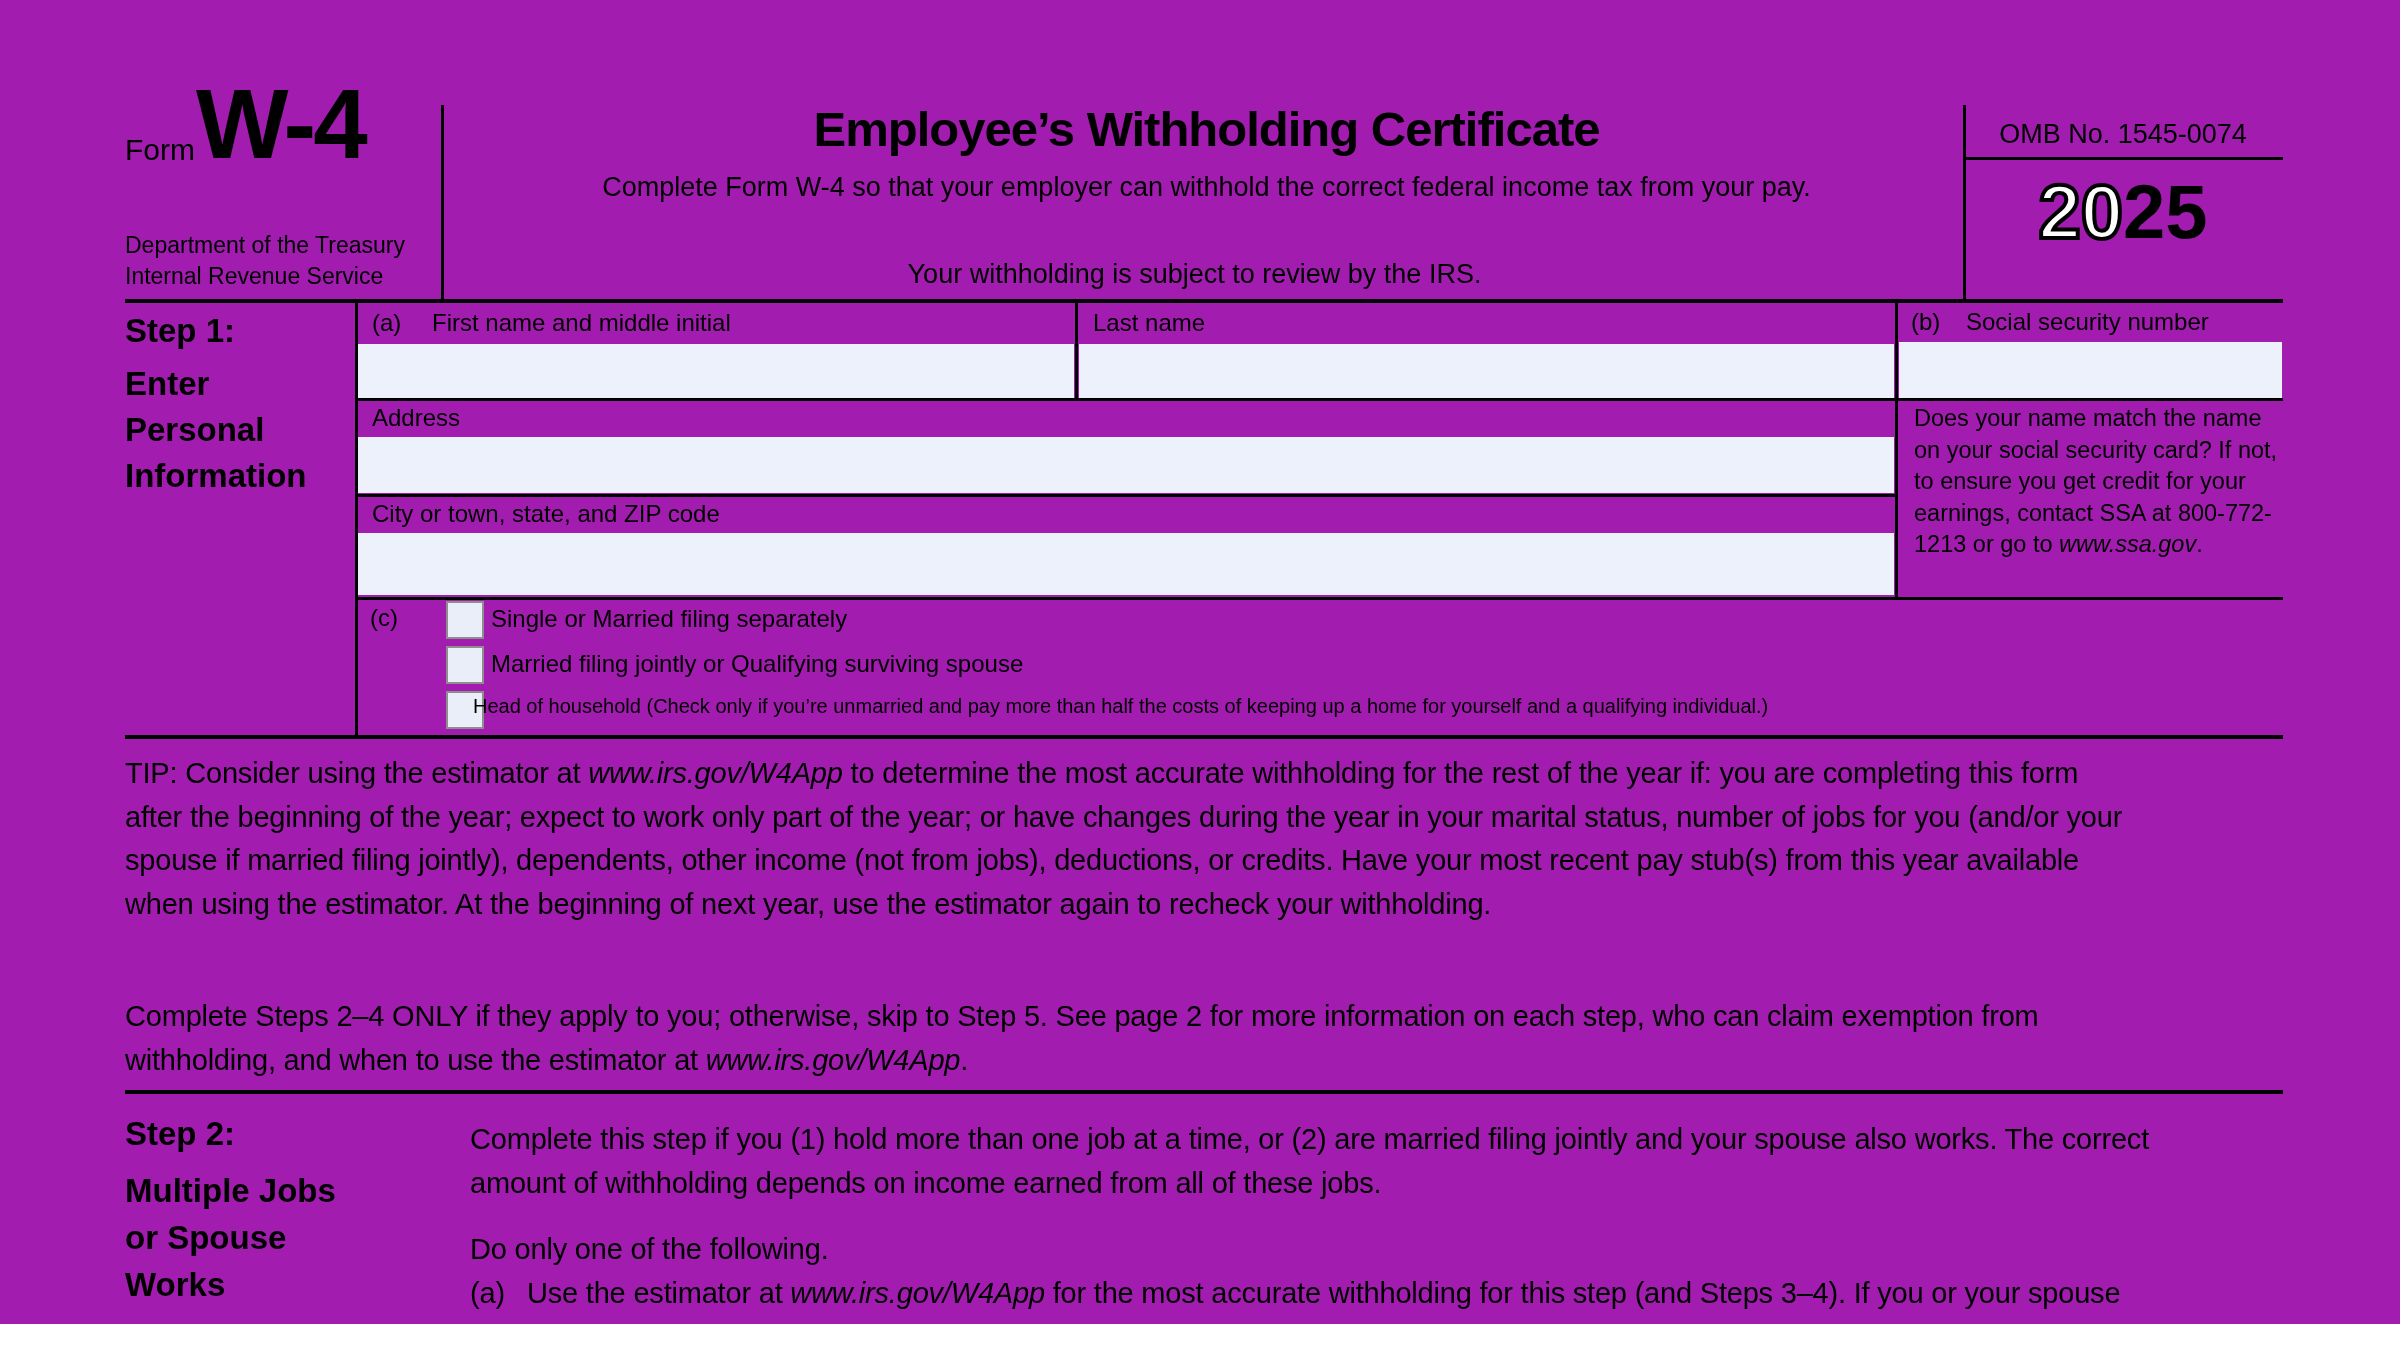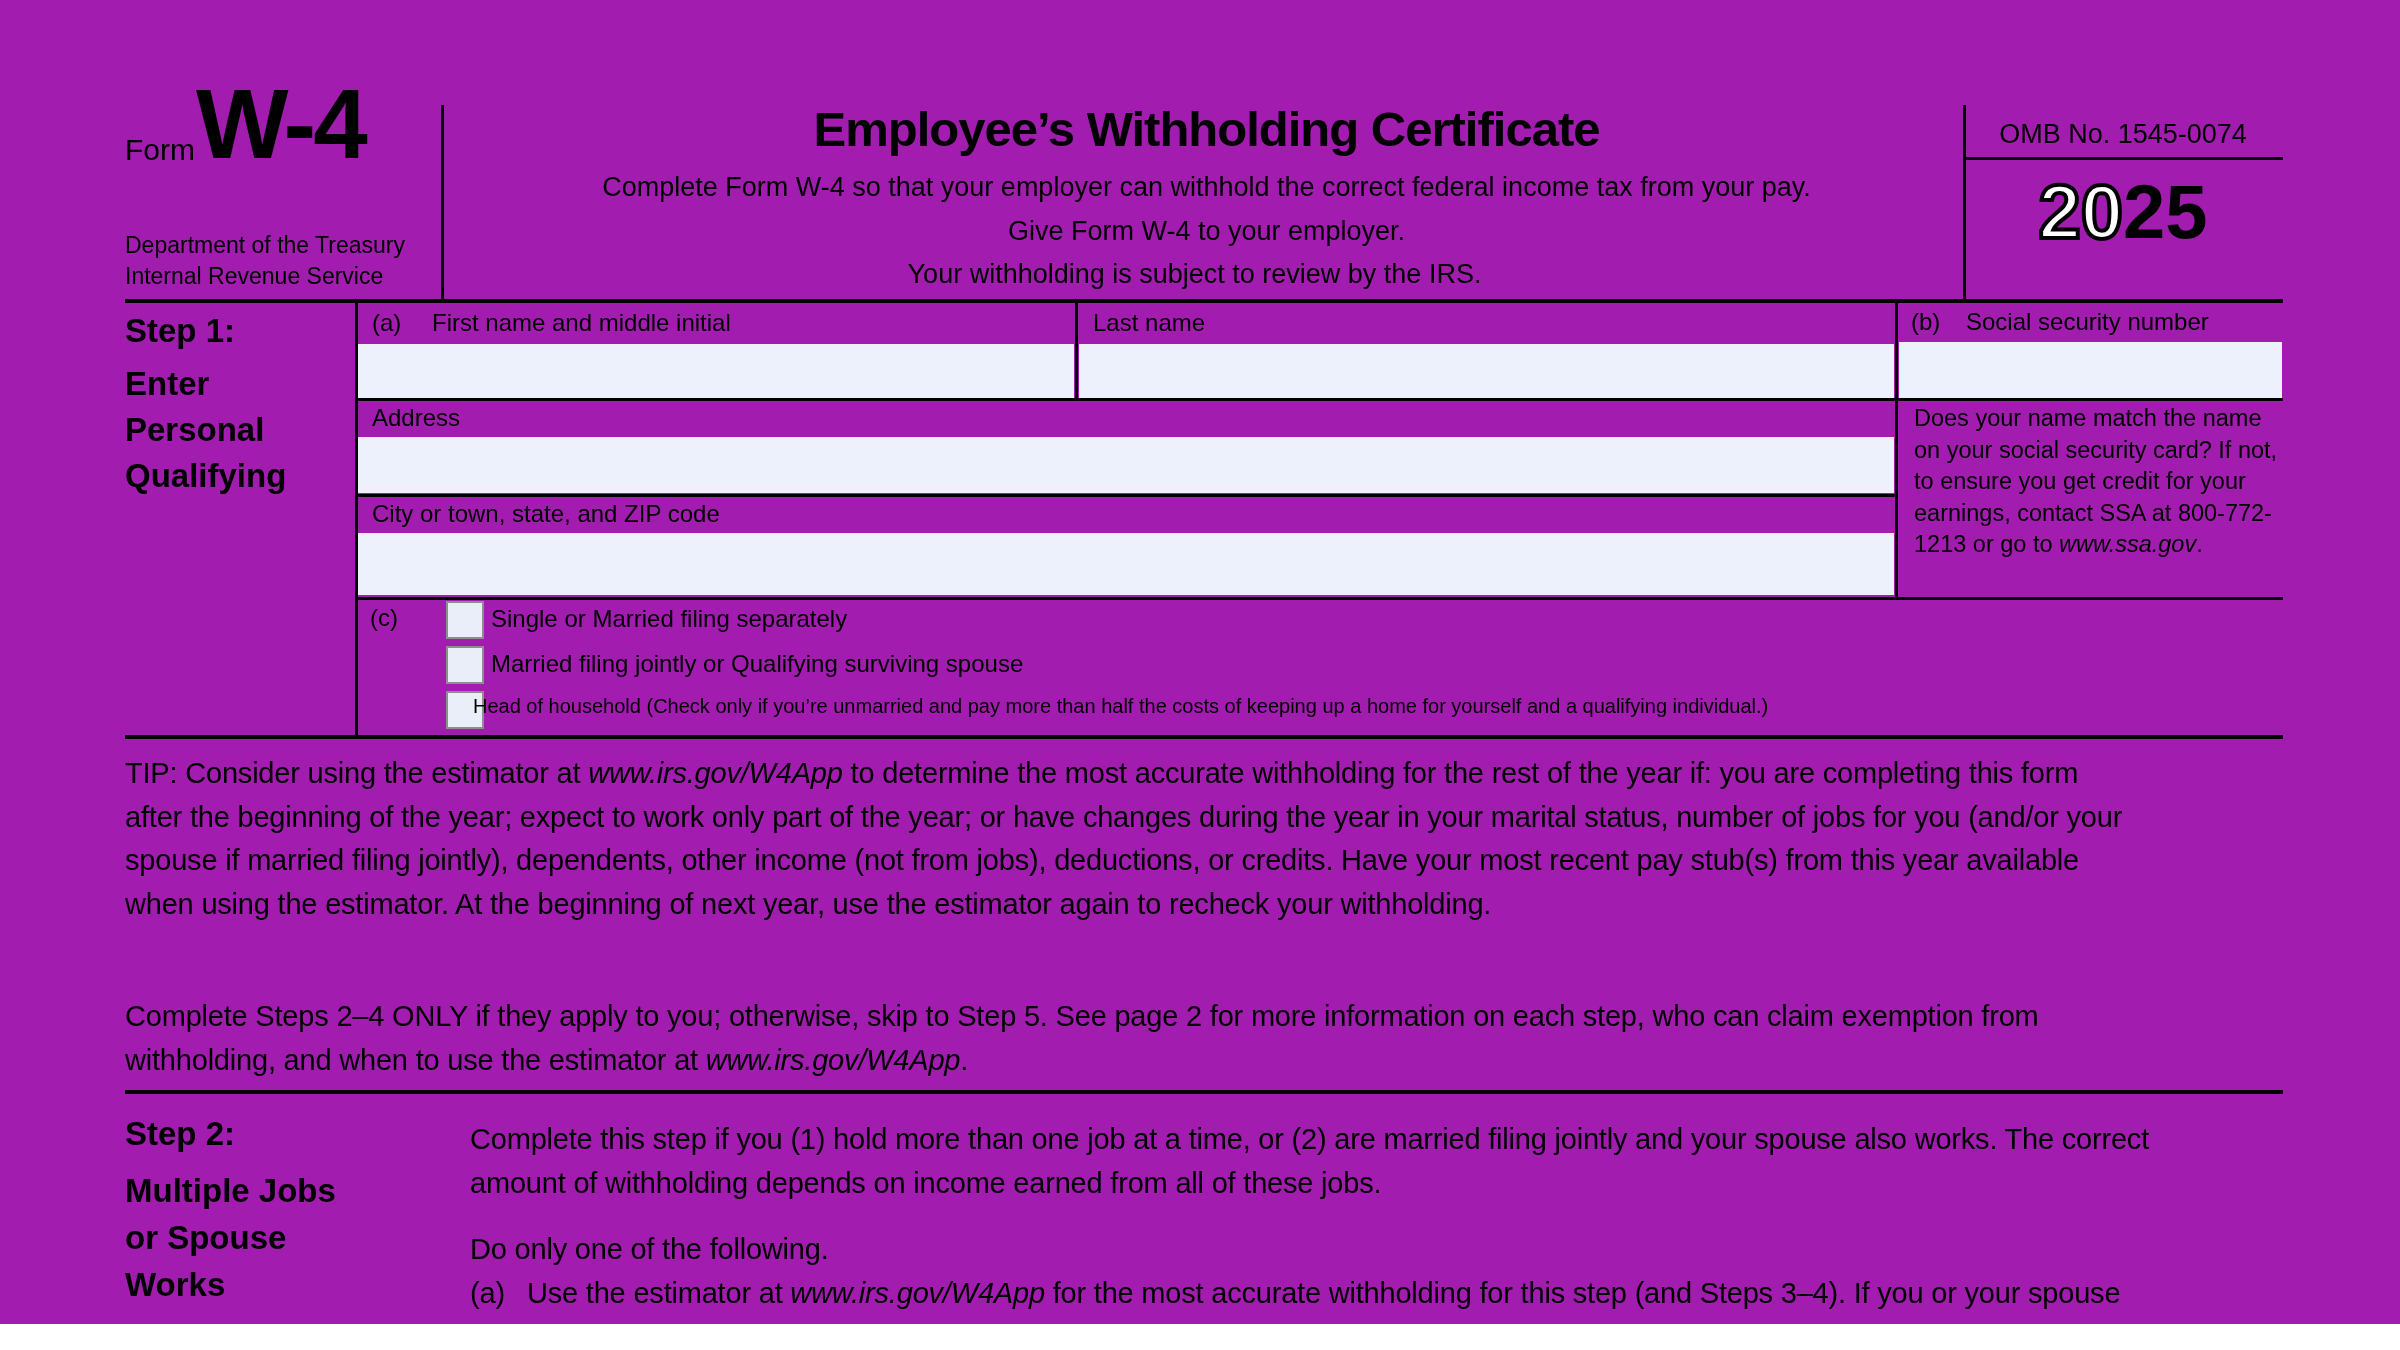--- a/index.html
+++ b/index.html
@@ -27,34 +27,33 @@
 
   <div class="abs" style="left:125px;top:133px;font-size:30px;">Form</div>
   <div class="abs" style="left:196px;top:68px;font-size:98px;font-weight:bold;letter-spacing:-3px;">W-4</div>
   <div class="abs nowrap" style="left:125px;top:232px;font-size:23px;">Department of the Treasury</div>
   <div class="abs nowrap" style="left:125px;top:263px;font-size:23px;">Internal Revenue Service</div>
 
   <div class="vline" style="left:441px;top:105px;width:3px;height:195px;"></div>
 
   <div class="abs center" style="left:450px;top:101px;width:1513px;font-size:49px;font-weight:bold;letter-spacing:-1px;">Employee’s Withholding Certificate</div>
   <div class="abs center b" style="left:450px;top:172px;width:1513px;font-size:27px;">Complete Form W-4 so that your employer can withhold the correct federal income tax from your pay.</div>
-  <div class="abs center b" style="left:450px;top:216px;width:1513px;font-size:27px;">Give Form W-4 to your employer.</div>
   <div class="abs center b" style="left:438px;top:259px;width:1513px;font-size:27px;">Your withholding is subject to review by the IRS.</div>
 
   <div class="vline" style="left:1963px;top:105px;width:3px;height:195px;"></div>
   <div class="abs center nowrap" style="left:1963px;top:119px;width:320px;font-size:27px;">OMB No. 1545-0074</div>
   <div class="hline" style="left:1963px;top:157px;width:320px;height:3px;"></div>
   <div class="abs center nowrap" style="left:1963px;top:168px;width:320px;font-size:76px;font-weight:bold;"><span class="year-outline">20</span><span>25</span></div>
 
   <div class="hline" style="left:125px;top:299px;width:2158px;height:4px;"></div>
 
   <div class="abs heading" style="left:125px;top:312px;">Step 1:</div>
   <div class="abs heading" style="left:125px;top:365px;">Enter</div>
   <div class="abs heading" style="left:125px;top:411px;">Personal</div>
-  <div class="abs heading" style="left:125px;top:457px;">Qualifying</div>
+  <div class="abs heading" style="left:125px;top:457px;">Information</div>
 
   <div class="vline" style="left:355px;top:303px;width:3px;height:432px;"></div>
 
   <span class="abs b" style="left:372px;top:309px;font-size:24px;">(a)</span>
   <span class="abs field-label nowrap" style="left:432px;top:309px;">First name and middle initial</span>
   <span class="abs field-label nowrap" style="left:1093px;top:309px;">Last name</span>
   <span class="abs b" style="left:1911px;top:308px;font-size:24px;">(b)</span>
   <span class="abs b nowrap" style="left:1966px;top:308px;font-size:24px;">Social security number</span>
 
   <div class="input-band" style="left:358px;top:344px;width:716px;height:54px;font-size:24px;"></div>

